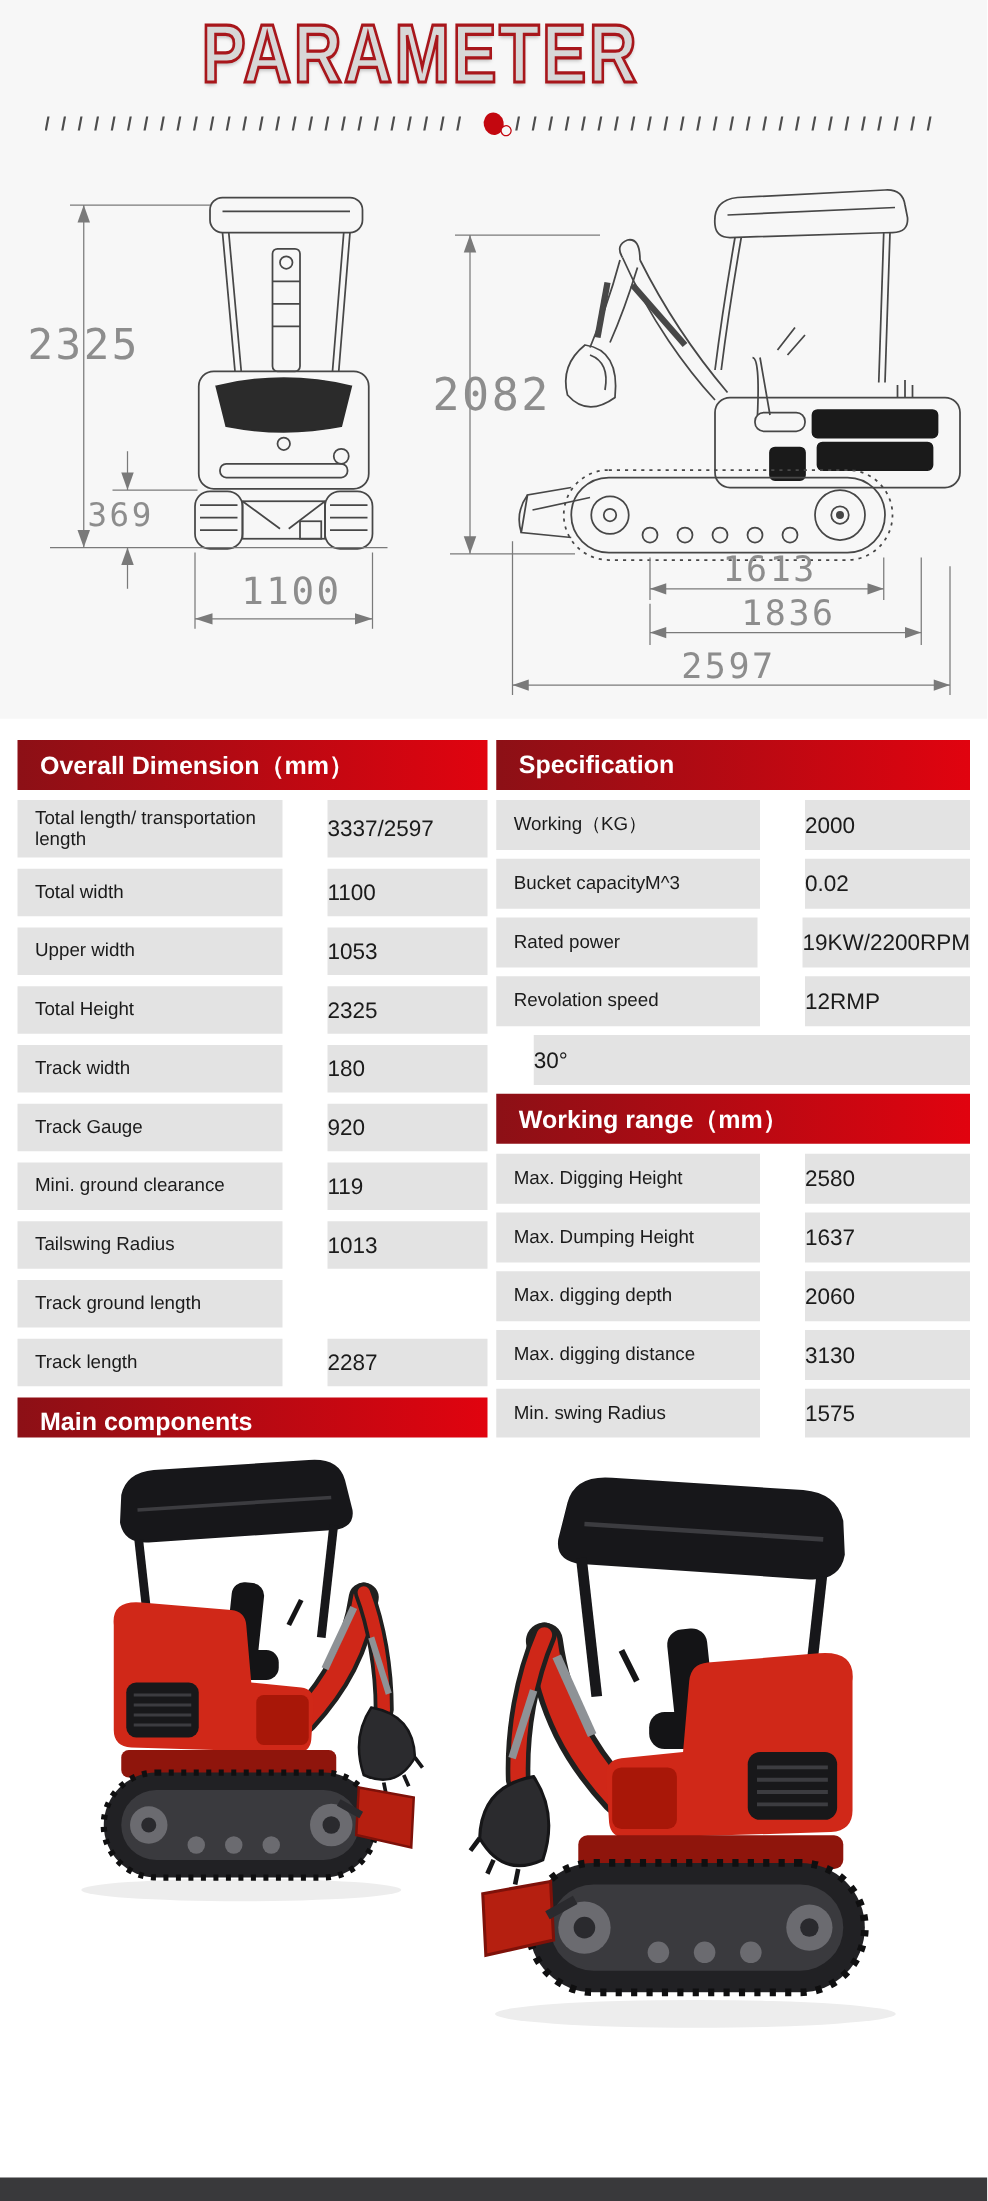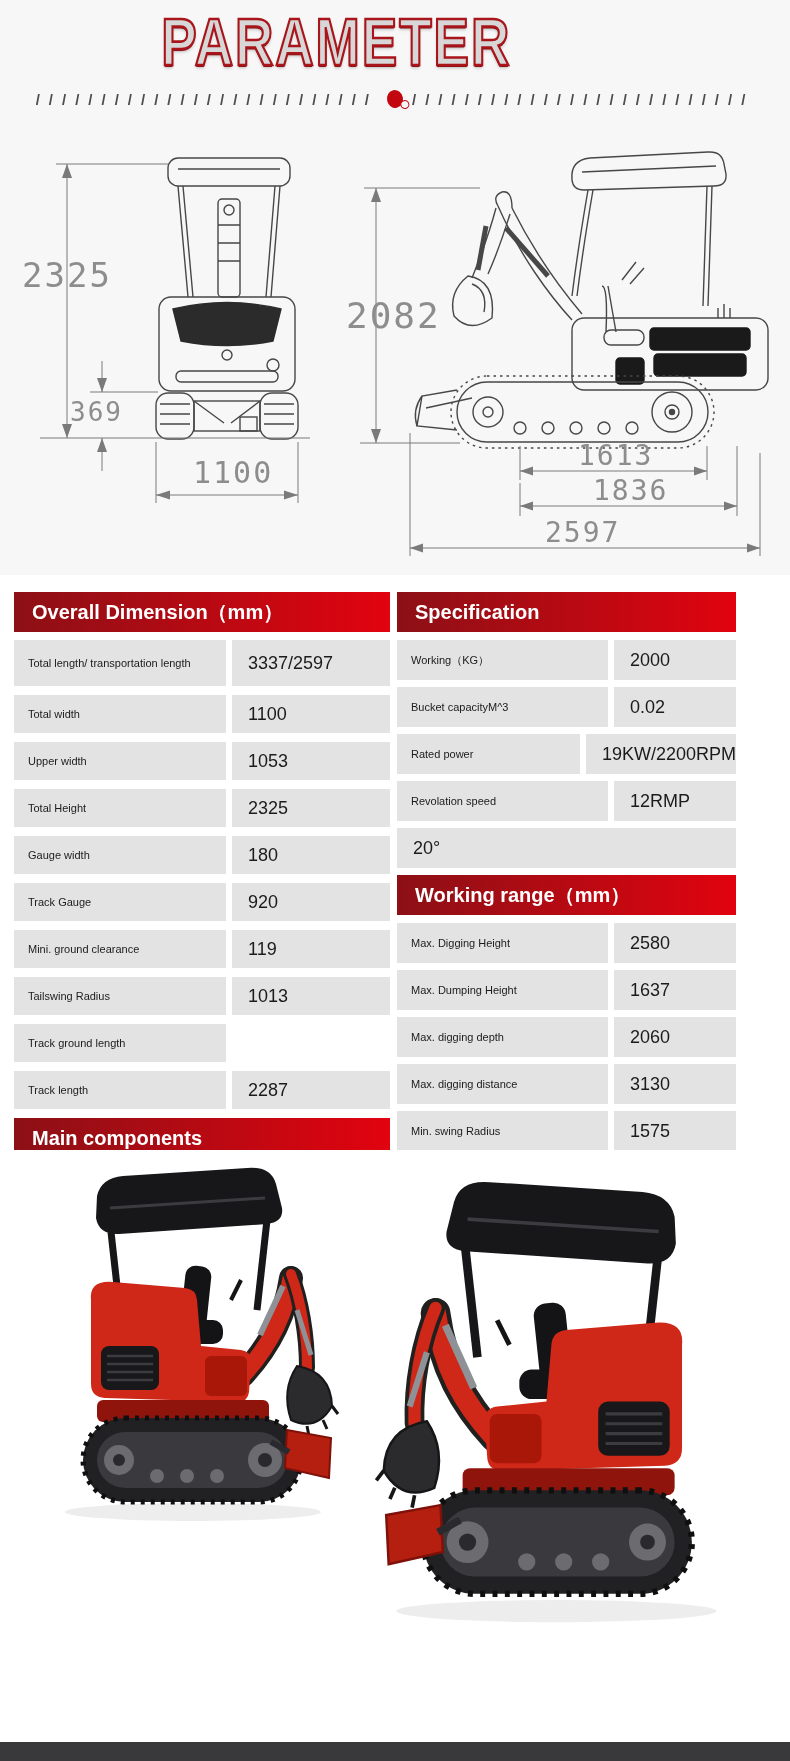--- a/index.html
+++ b/index.html
@@ -27,33 +27,33 @@
   
   .diag{position:absolute;}
   .diag-rear{top:125px;left:10px;}
   .diag-side{top:128px;left:320px;}
   .dimtxt{fill:#8d8d8d;font-family:"DejaVu Sans Mono",monospace;letter-spacing:2px;}
 
   
   .tables{position:absolute;top:592px;left:14px;width:762px;display:flex;gap:7px;}
   .tcol{display:flex;flex-direction:column;}
   .tcol.left{width:376px;}
-  .tcol.right{width:339px;}
+  .tcol.right{width:379px;}
   .tbl-header{height:40px;margin-bottom:8px;background:linear-gradient(90deg,#8c1016,#e1030f);
               color:#fff;font-size:20px;font-weight:700;display:flex;align-items:center;
               padding-left:18px;box-sizing:border-box;flex:0 0 auto;}
   .row{display:flex;height:38px;margin-bottom:9px;flex:0 0 auto;}
   .tcol.right .row{height:40px;margin-bottom:7px;}
   .row.tall-l{height:46px;}
   .row.tall-r{height:64px;}
   .cell{background:#e3e3e3;display:flex;align-items:center;box-sizing:border-box;
-        font-size:11px;color:#1b1b1b;line-height:1.15;}
+        font-size:15px;color:#1b1b1b;line-height:1.15;}
   .lbl{width:212px;margin-right:6px;padding-left:14px;padding-right:4px;}
   .tcol.right .lbl{width:211px;}
-  .val{flex:1;padding-left:16px;font-size:18px;}
+  .val{flex:1;font-size:18px;margin-left:30px;}
 
   
   .photos{position:absolute;top:1150px;left:0;width:790px;height:580px;background:#fff;}
   .photo{position:absolute;}
   .photo-left{top:0;left:35px;}
   .photo-right{top:10px;left:350px;}
 
   .bottom-strip{position:absolute;top:1742px;left:0;width:790px;height:19px;background:#39393b;}
 </style>
 </head>
@@ -201,21 +201,21 @@
       </div>
       <div class="row">
         <div class="cell lbl">Upper width</div>
         <div class="cell val">1053</div>
       </div>
       <div class="row">
         <div class="cell lbl">Total Height</div>
         <div class="cell val">2325</div>
       </div>
       <div class="row">
-        <div class="cell lbl">Gauge width</div>
+        <div class="cell lbl">Track width</div>
         <div class="cell val">180</div>
       </div>
       <div class="row">
         <div class="cell lbl">Track Gauge</div>
         <div class="cell val">920</div>
       </div>
       <div class="row">
         <div class="cell lbl">Mini. ground clearance</div>
         <div class="cell val">119</div>
       </div>
@@ -256,21 +256,21 @@
       </div>
       <div class="row">
         <div class="cell lbl">Rated power</div>
         <div class="cell val">19KW/2200RPM</div>
       </div>
       <div class="row">
         <div class="cell lbl">Revolation speed</div>
         <div class="cell val">12RMP</div>
       </div>
       <div class="row">
-        <div class="cell val">20°</div>
+        <div class="cell val">30°</div>
       </div>
 
       <div class="tbl-header">Working range（mm）</div>
 
       <div class="row">
         <div class="cell lbl">Max. Digging Height</div>
         <div class="cell val">2580</div>
       </div>
       <div class="row">
         <div class="cell lbl">Max. Dumping Height</div>

